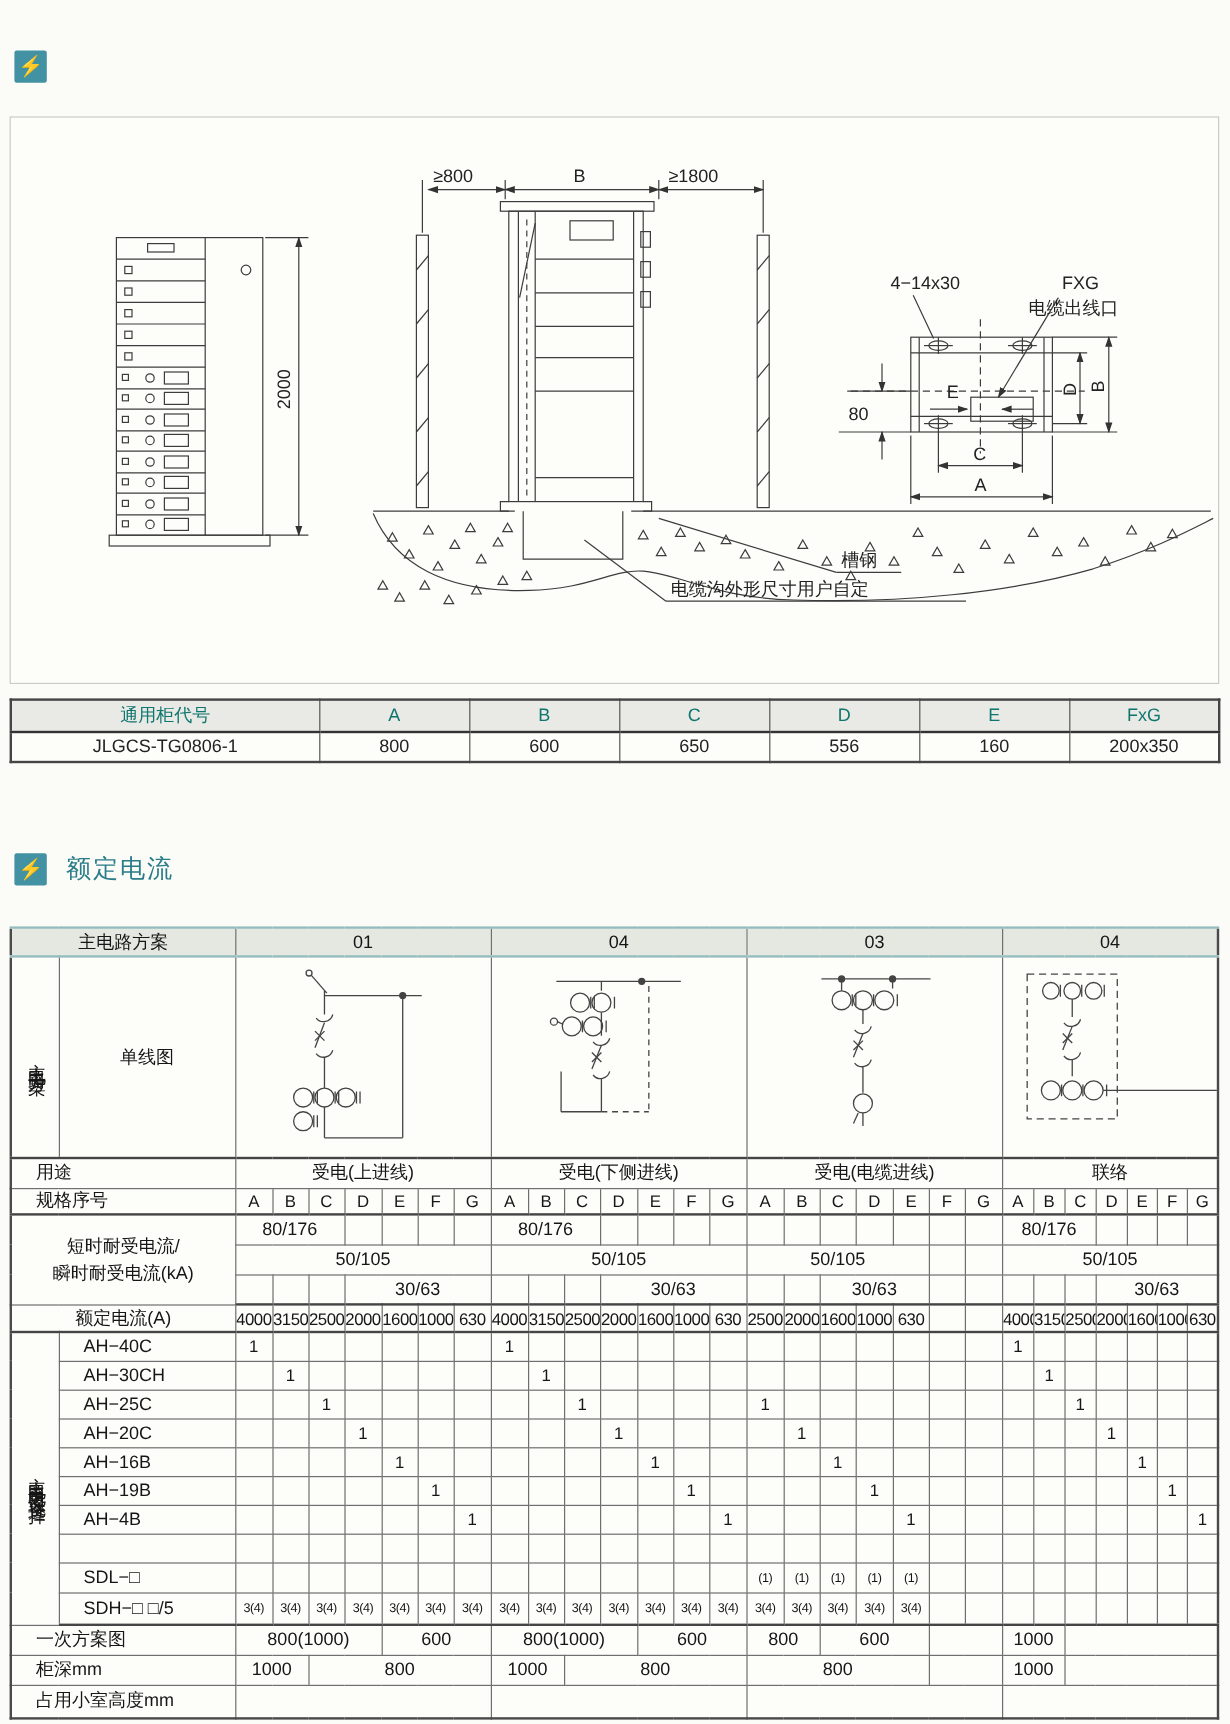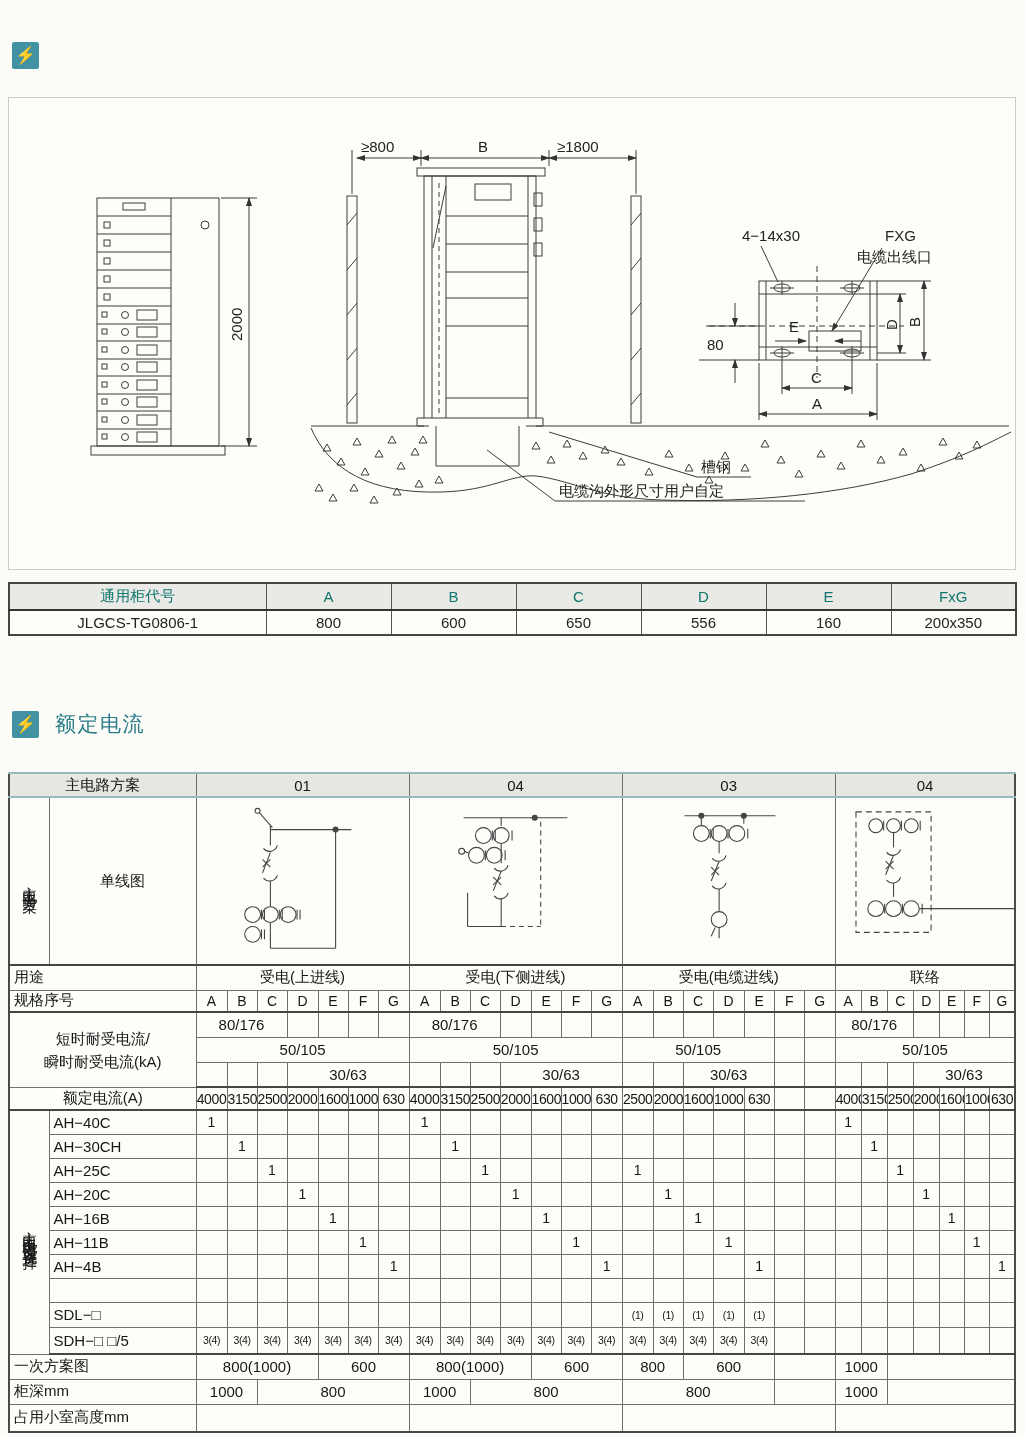--- a/index.html
+++ b/index.html
@@ -11,21 +11,21 @@
   .figbox{position:absolute;left:8px;top:97px;width:1006px;height:471px;border:1px solid #ccccc4;background:#fdfdfa}
   svg text{font-family:"Liberation Sans",sans-serif;fill:#222}
   table{border-collapse:collapse;table-layout:fixed;background:#fdfdfa}
   #dim-table{position:absolute;left:8px;top:582px;width:1007px;border:2px solid #454545}
   #dim-table td{border:1px solid #555;font-size:15px;text-align:center;height:21px;color:#222}
   #dim-table tr.hdr td{background:#e9e9e5;border-bottom:2px solid #333;height:23px;color:#0f766e}
   #scheme-table{position:absolute;left:8px;top:772px;width:1007px;border:2px solid #4a4a4a}
   #scheme-table td{border:1px solid #6f6f6f;text-align:center;font-size:15px;padding:0;overflow:hidden;color:#161616}
   #scheme-table tr.band td{background:#e5e7e1;border-top:2px solid #95bcbd;border-bottom:2px solid #95bcbd}
   #scheme-table td.vlbl{writing-mode:vertical-rl;letter-spacing:3px;font-size:15px;padding:4px 0}
-  #scheme-table td.left{text-align:left;padding-left:4px}
+  #scheme-table td.left{text-align:left;padding-left:20px}
   #scheme-table td.letter{font-size:14px}
   #scheme-table td.num{font-size:14px;letter-spacing:-0.4px}
   #scheme-table td.sm{font-size:10.5px;letter-spacing:-0.4px}
   #scheme-table tr.bt td{border-bottom-width:2px;border-bottom-color:#454545}
   #scheme-table td.diag{vertical-align:middle}
   #scheme-table td.diag svg{display:block;margin:0 auto}
   .wlabel div{line-height:1.55}
 </style>
 </head>
 <body>
@@ -742,21 +742,21 @@
           <td class="letter"></td>
           <td class="letter"></td>
           <td class="letter"></td>
           <td class="letter"></td>
           <td class="letter"></td>
           <td class="letter">1</td>
           <td class="letter"></td>
           <td class="letter"></td>
         </tr>
         <tr style="height: 24px;">
-          <td class="left">AH−11B</td>
+          <td class="left">AH−19B</td>
           <td class="letter"></td>
           <td class="letter"></td>
           <td class="letter"></td>
           <td class="letter"></td>
           <td class="letter"></td>
           <td class="letter">1</td>
           <td class="letter"></td>
           <td class="letter"></td>
           <td class="letter"></td>
           <td class="letter"></td>

